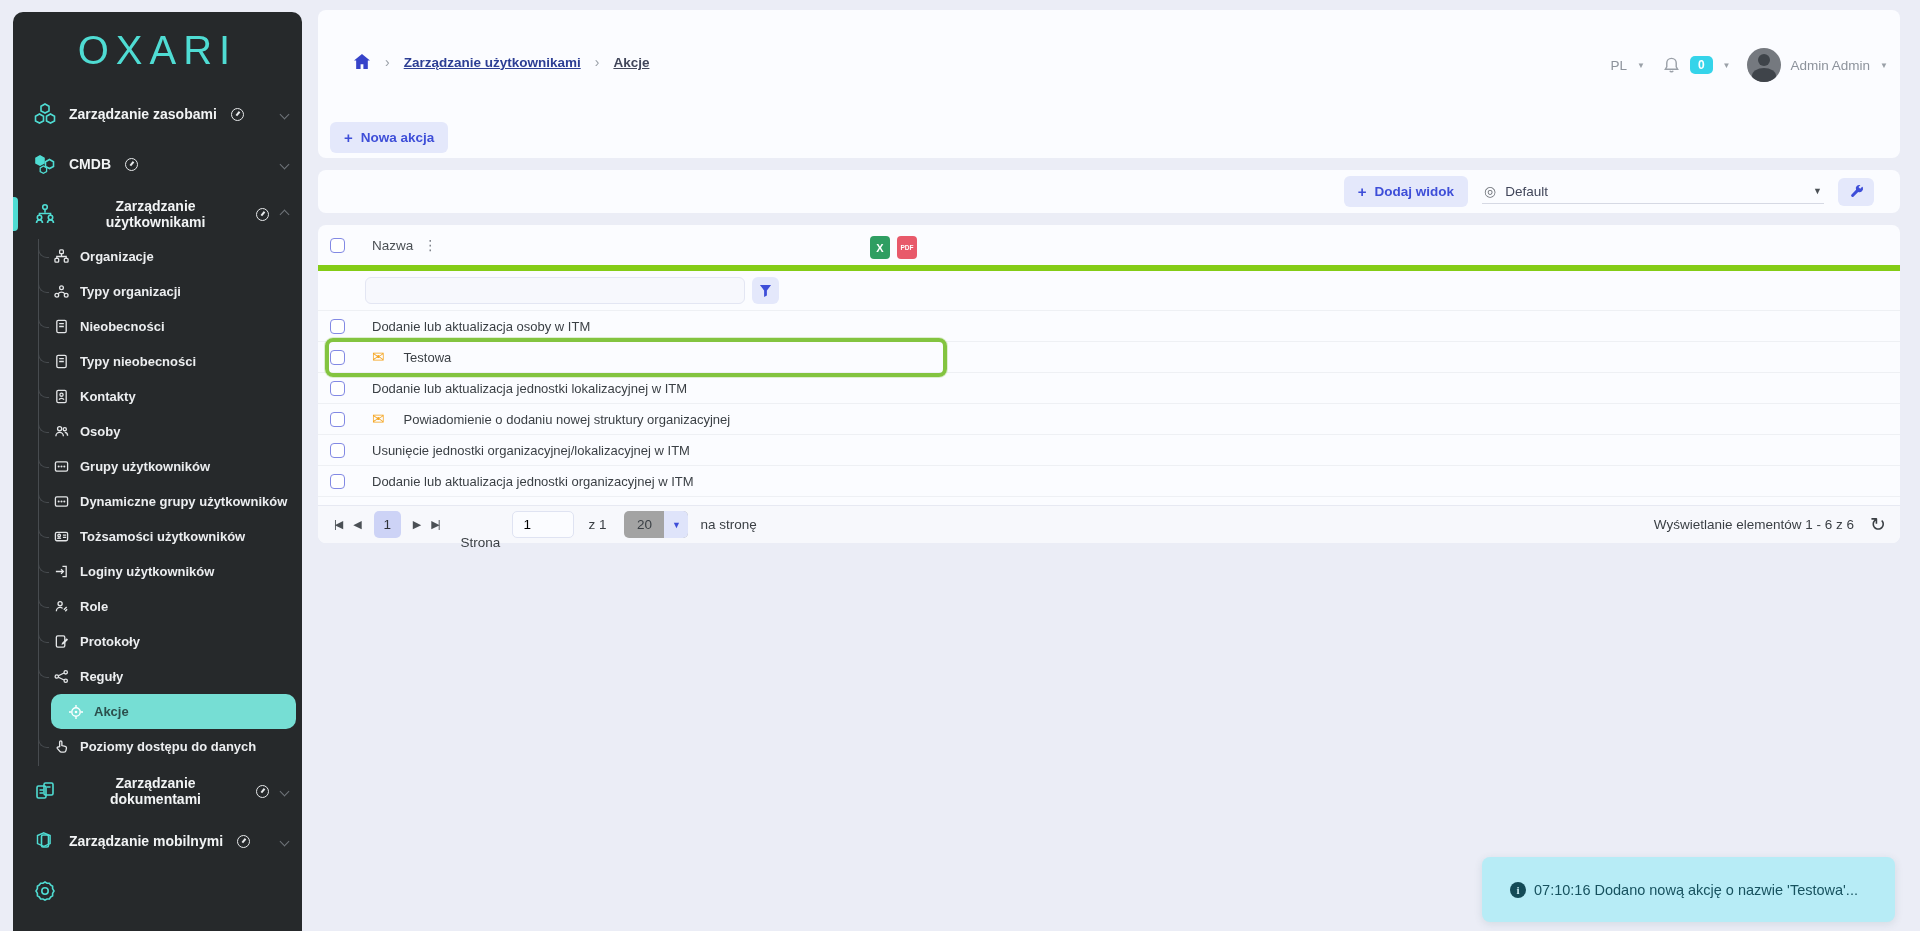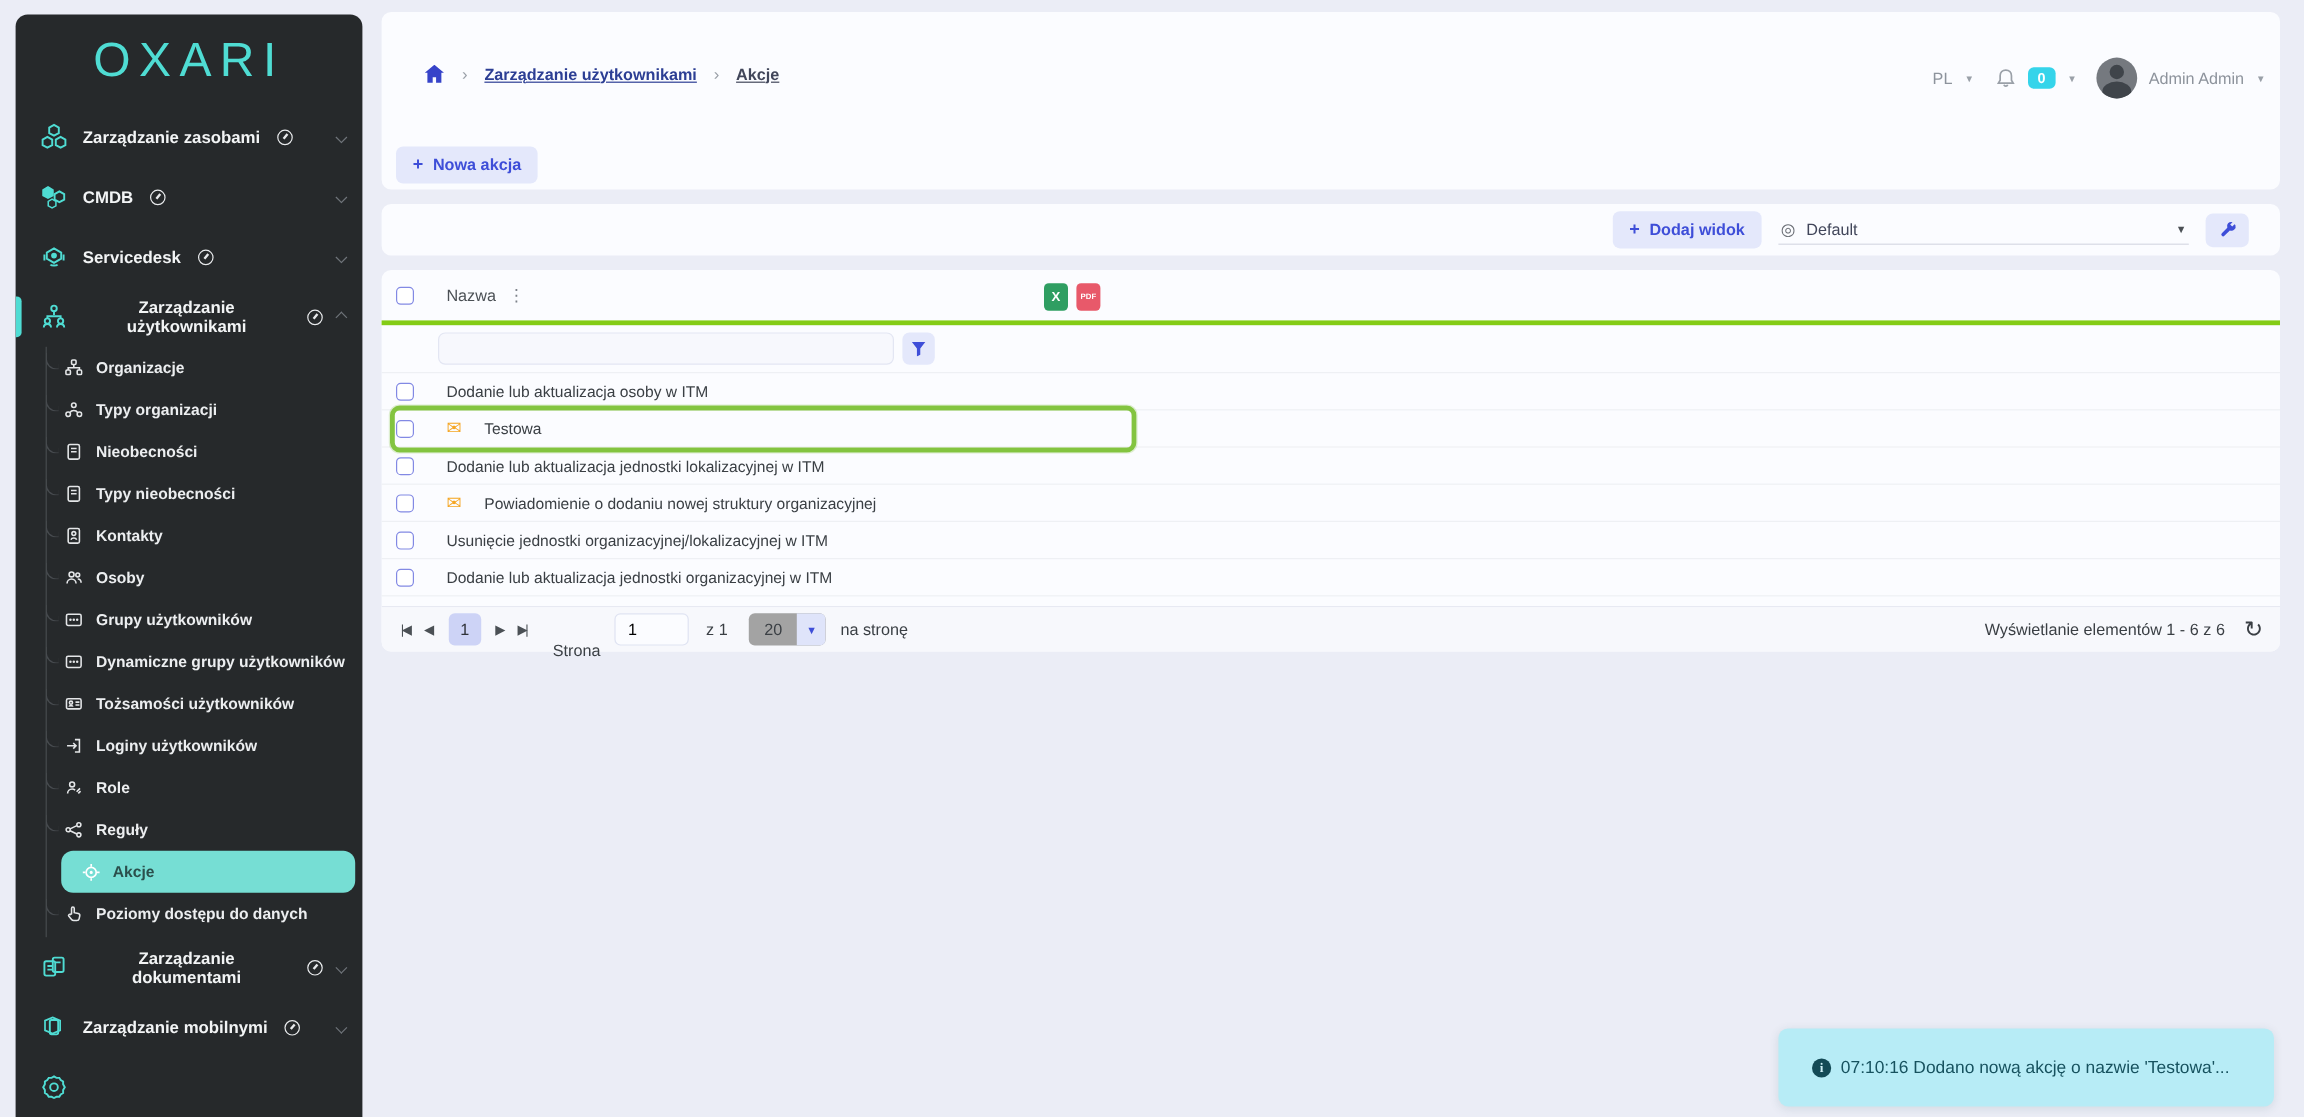--- a/index.html
+++ b/index.html
@@ -60,21 +60,21 @@
   .plus { font-size:15px; font-weight:700; }
 
   
   .view-select { display:flex; align-items:center; gap:9px; width:342px; border-bottom:1px solid #d6d9e4;
                  padding:4px 2px; font-size:13.5px; color:#41465a; cursor:pointer; }
   .eye-ico { color:#6c7077; font-size:14px; }
   .view-select .caret2 { margin-left:auto; font-size:9px; color:#4b5055; }
   .tool-btn { width:36px; height:28px; background:#e4e8fb; border-radius:6px; display:flex; align-items:center; justify-content:center; cursor:pointer; }
 
   
-  .thead { height:46px; display:flex; align-items:center; border-bottom:4px solid #84cc16; position:relative; }
+  .thead { height:46px; display:flex; align-items:center; border-bottom:6px solid #84cc16; position:relative; }
   .cbox { width:15px; height:15px; border:1.5px solid #8289e4; border-radius:4px; background:#fff; flex:none; cursor:pointer; }
   .thead .cbox { margin-left:12px; }
   .col-name { margin-left:27px; font-size:13.5px; color:#4b5055; font-weight:400; }
   .kebab { margin-left:10px; color:#7d828a; font-size:14px; letter-spacing:0; cursor:pointer; }
   .export { position:absolute; left:552px; top:11px; display:flex; gap:7px; }
   .xls { width:20px; height:23px; background:#2f9e62; border-radius:4px; color:#fff; font-size:11px; font-weight:700;
          display:flex; align-items:center; justify-content:center; cursor:pointer; }
   .pdf { width:20px; height:23px; background:#e8596a; border-radius:4px; color:#fff; font-size:6.5px; font-weight:700;
          display:flex; align-items:center; justify-content:center; cursor:pointer; }
   .filter-row { height:40px; display:flex; align-items:center; border-bottom:1px solid #eef0f4; }
@@ -144,32 +144,20 @@
           <path d="M7 4l4 2.3v4.6L7 13 3 10.9V6.3z" fill="#4fdcd3"></path>
           <path d="M16.5 7.5l4 2.3v4.6l-4 2.1-4-2.1V9.8z"></path>
           <path d="M10 14.5l4 2.3v4.6l-4 2.1-4-2.1v-4.6z" transform="scale(0.8) translate(3 3)"></path>
         </svg>
     </span>
     <span>CMDB</span>
     <span class="gauge"></span>
     <span class="chev down"></span>
   </div>
 
-  <div class="side-item">
-    <span class="s-icon">
-      <svg width="24" height="24" viewBox="0 0 24 24" fill="none" stroke-width="1.6">
-          <path d="M12 5l6 3.5v5L12 17l-6-3.5v-5z"></path>
-          <path d="M4 10v5M20 10v5M9 18.5c1 1 5 1 6 0"></path>
-          <circle cx="12" cy="11" r="2.4" fill="#4fdcd3" stroke="none"></circle>
-        </svg>
-    </span>
-    <span>Servicedesk</span>
-    <span class="gauge"></span>
-    <span class="chev down"></span>
-  </div>
 
   <div class="side-item">
     <span class="active-bar"></span>
     <span class="s-icon">
       <svg width="24" height="24" viewBox="0 0 24 24" fill="none" stroke-width="1.6">
           <circle cx="12" cy="5" r="2.3"></circle>
           <path d="M12 7.5v3M6.5 13v-1.5h11V13"></path>
           <circle cx="6.5" cy="15.5" r="2.2"></circle>
           <circle cx="17.5" cy="15.5" r="2.2"></circle>
           <path d="M3.5 21c0-1.7 1.3-3 3-3s3 1.3 3 3M14.5 21c0-1.7 1.3-3 3-3s3 1.3 3 3"></path>
@@ -284,20 +272,29 @@
     </div>
     <div class="sub-item">
       <span class="s-icon">
           <svg width="15" height="15" viewBox="0 0 16 16" fill="none" stroke-width="1.4">
             <circle cx="6.5" cy="5" r="2.2"></circle>
             <path d="M2.5 13c0-2.2 1.8-4 4-4 1 0 2 .4 2.7 1"></path>
             <path d="M10.5 11.5l3-3M12 13l2-2"></path>
           </svg>
         </span>
       <span>Role</span>
+    </div>
+    <div class="sub-item">
+      <span class="s-icon">
+          <svg width="15" height="15" viewBox="0 0 16 16" fill="none" stroke-width="1.4">
+            <rect x="2.5" y="2" width="9" height="12" rx="1.5"></rect>
+            <path d="M13.5 4.5l-5 5-.5 2 2-.5 5-5z" fill="#e4e6e8" stroke="none"></path>
+          </svg>
+        </span>
+      <span>Protokoły</span>
     </div>
     <div class="sub-item">
       <span class="s-icon">
           <svg width="15" height="15" viewBox="0 0 16 16" fill="none" stroke-width="1.4">
             <circle cx="3" cy="8" r="1.8"></circle>
             <circle cx="12.5" cy="3.5" r="1.8"></circle>
             <circle cx="12.5" cy="12.5" r="1.8"></circle>
             <path d="M4.7 7.2l6-2.9M4.7 8.8l6 2.9"></path>
           </svg>
         </span>

